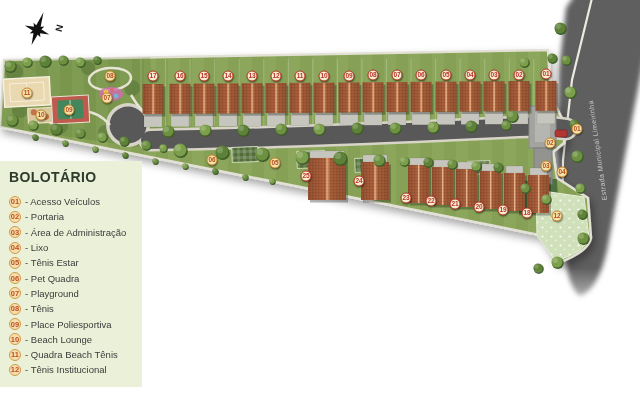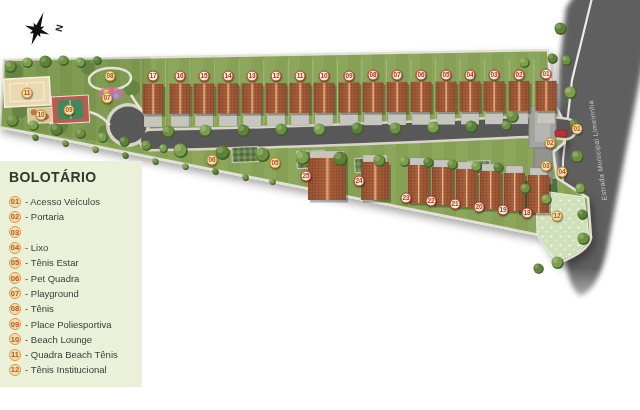--- a/index.html
+++ b/index.html
@@ -714,20 +714,21 @@
         <div class="lrow">
           <span class="lnum">01</span>
           <span>- Acesso Veículos</span>
         </div>
         <div class="lrow">
           <span class="lnum">02</span>
           <span>- Portaria</span>
         </div>
         <div class="lrow">
           <span class="lnum">03</span>
+          <span>- Área de Administração</span>
         </div>
         <div class="lrow">
           <span class="lnum">04</span>
           <span>- Lixo</span>
         </div>
         <div class="lrow">
           <span class="lnum">05</span>
           <span>- Tênis Estar</span>
         </div>
         <div class="lrow">

